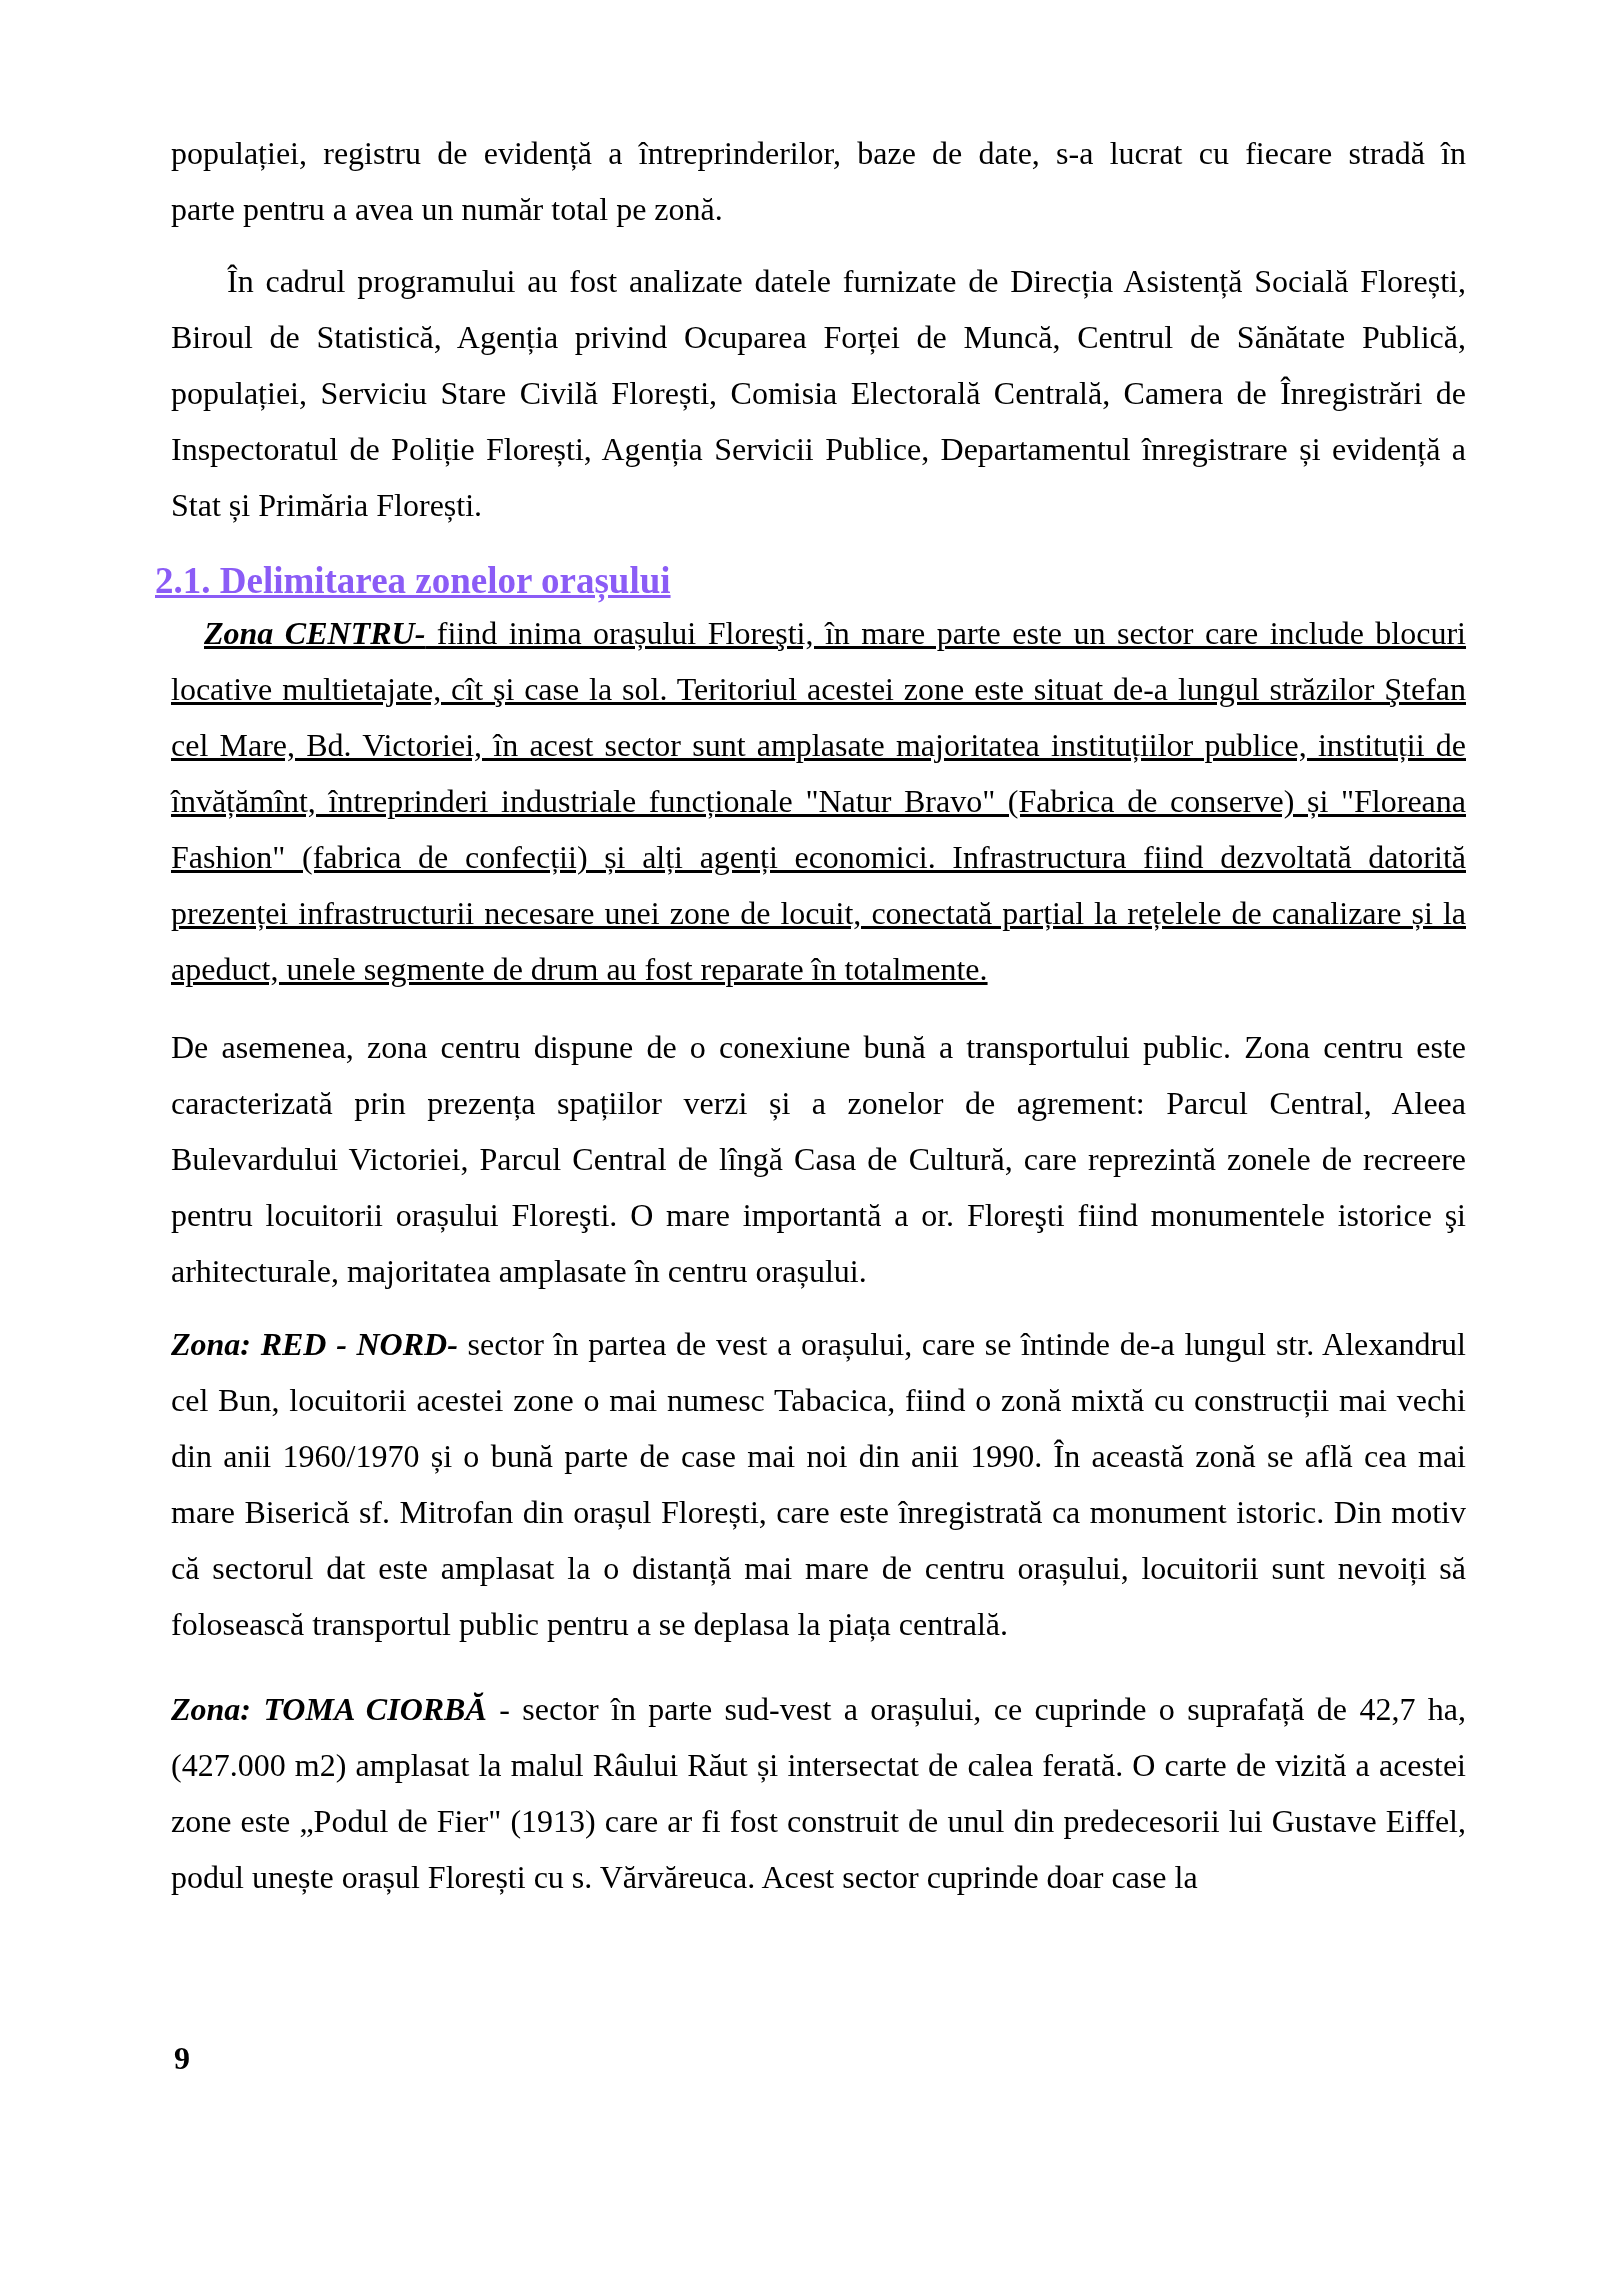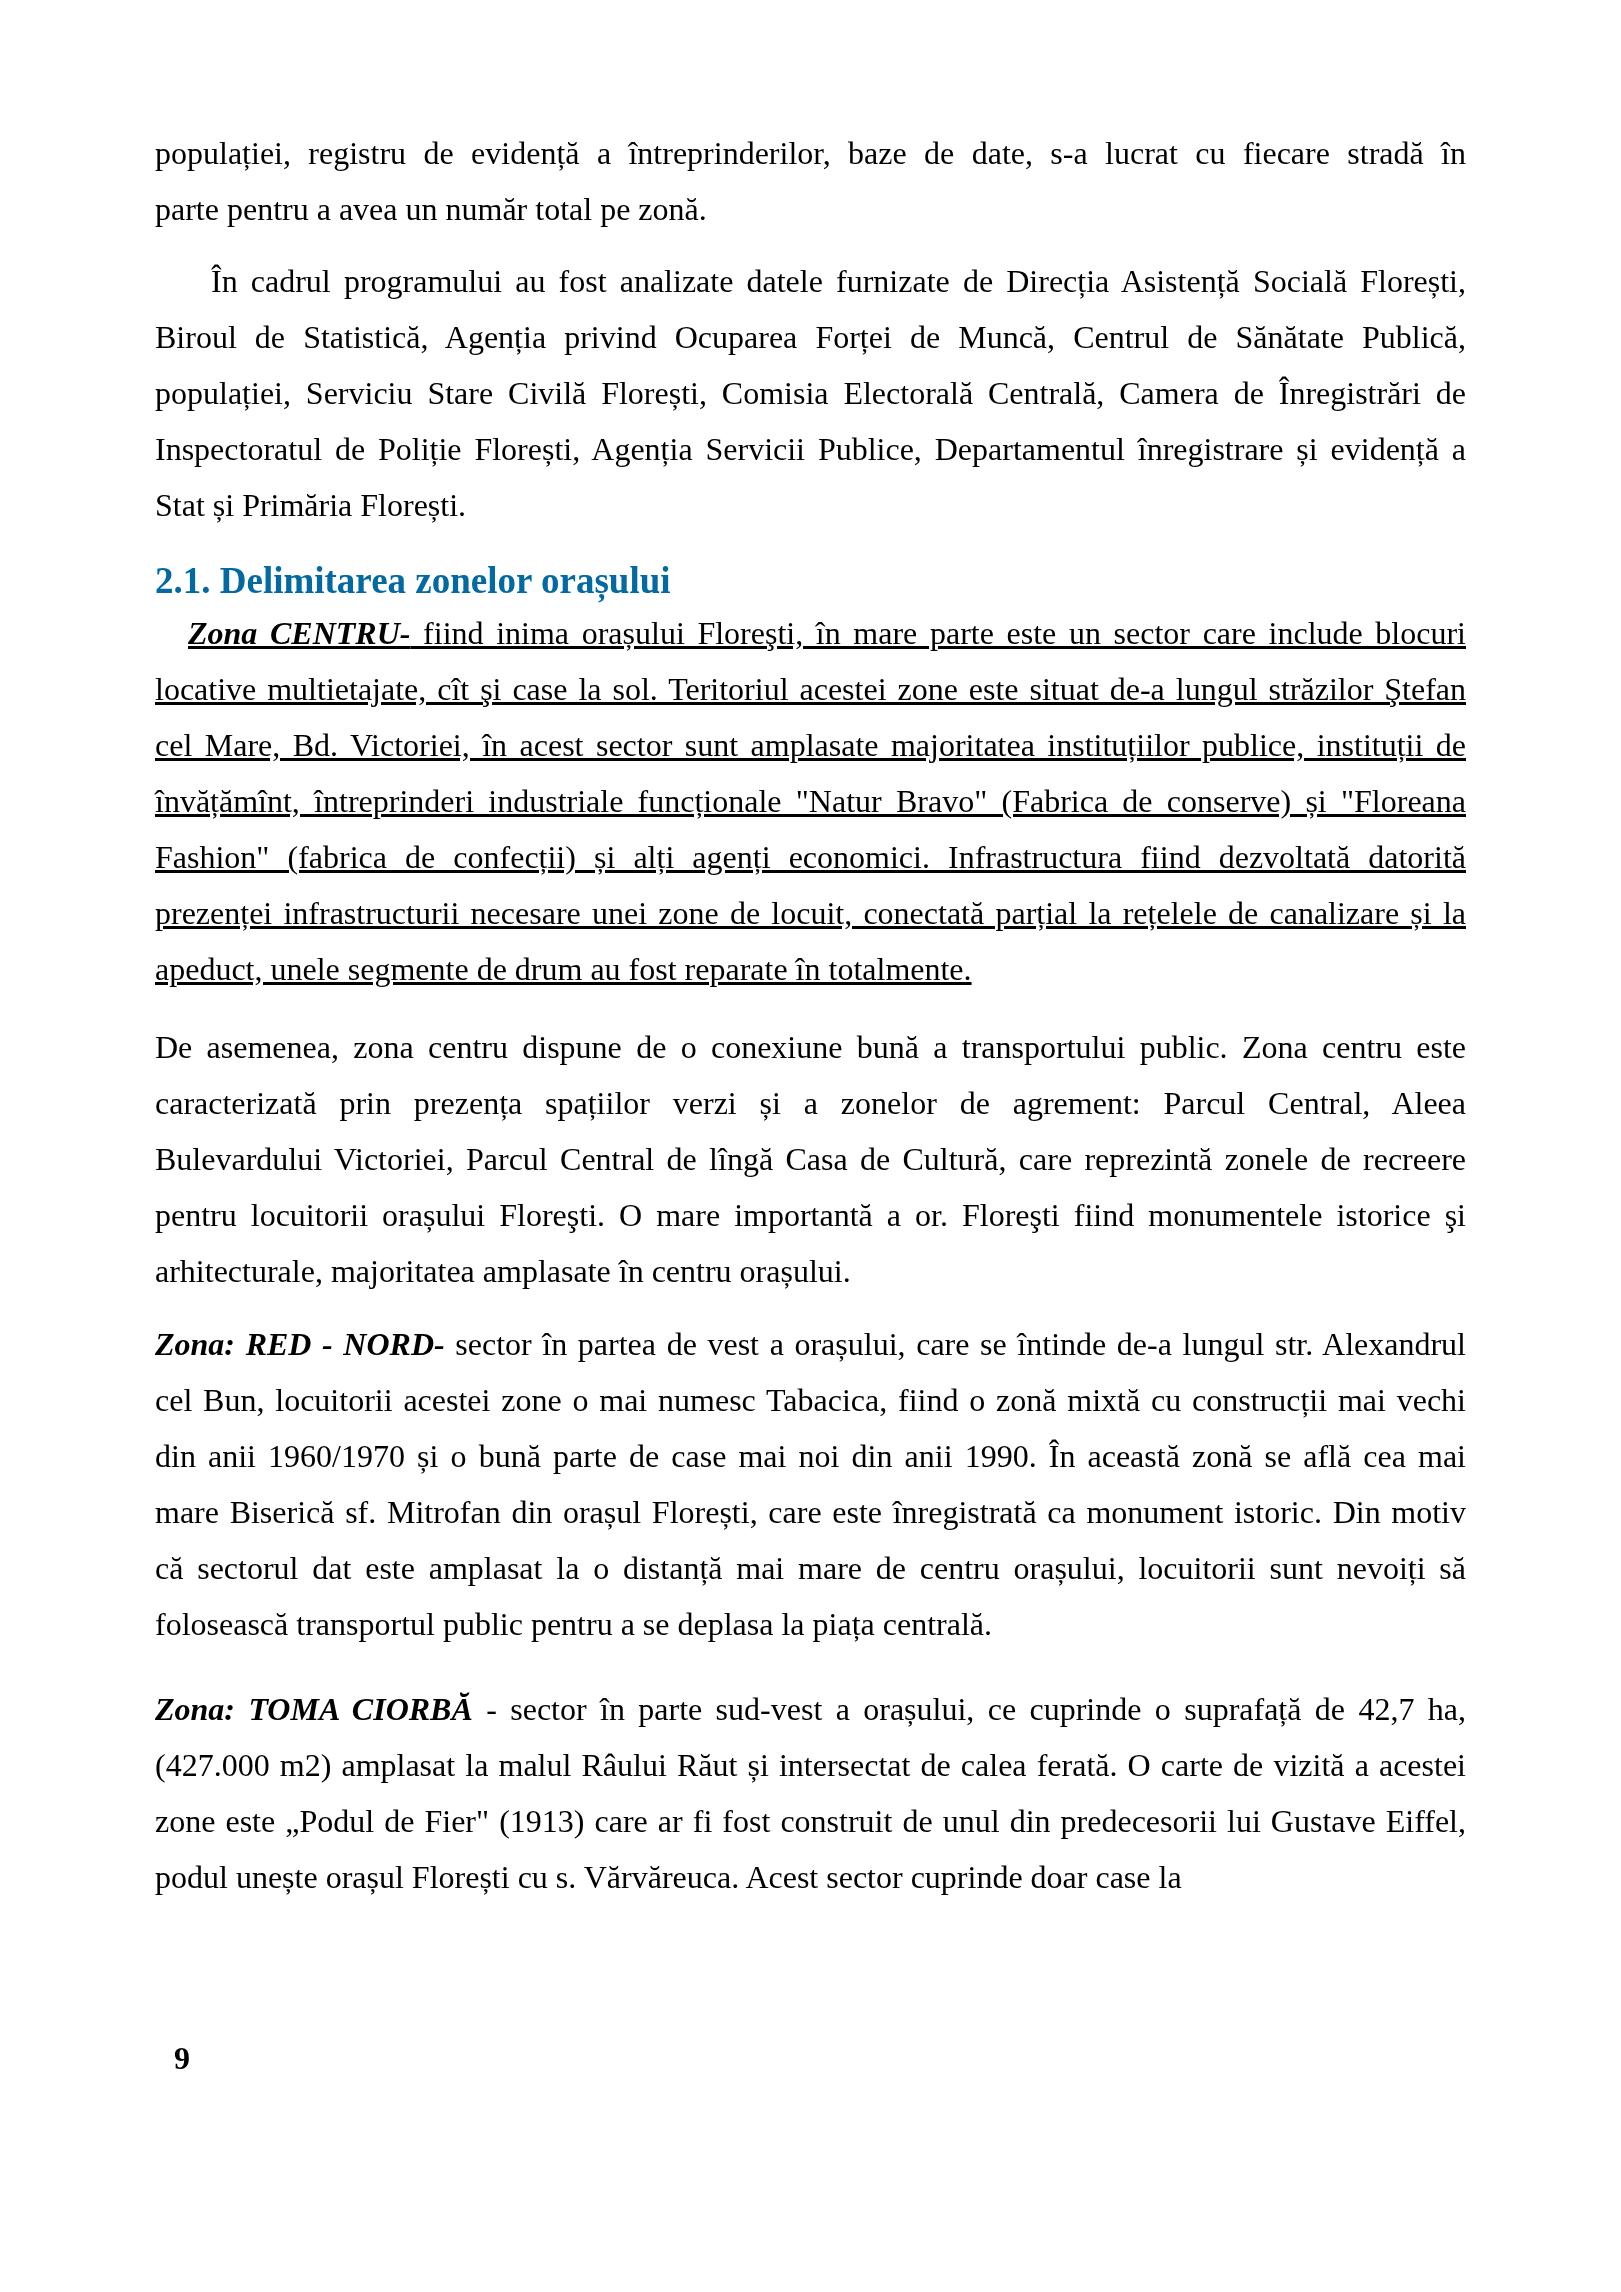--- a/index.html
+++ b/index.html
@@ -31,20 +31,21 @@
   .para {
     font-size: 32px;
     line-height: 56px;
   }
   .line {
     text-align: justify;
     text-align-last: justify;
     white-space: normal;
     height: 56px;
     overflow: visible;
+    margin-left: 16px;
   }
   .line.last {
     text-align: center;
     text-align-last: left;
   }
   .bi {
     font-weight: bold;
     font-style: italic;
   }
   .heading {
@@ -71,21 +72,21 @@
         <div class="line"><span>populației, registru de evidență a întreprinderilor, baze de date, s-a lucrat cu fiecare stradă în</span></div>
         <div class="line last"><span>parte pentru a avea un număr total pe zonă.</span></div>
       </div>
       <div class="para" style="margin-top: 15.7px;">
         <div class="line" style="text-indent: 56px;"><span>În cadrul programului au fost analizate datele furnizate de Direcția Asistență Socială Florești,</span></div>
         <div class="line"><span>Biroul de Statistică, Agenția privind Ocuparea Forței de Muncă, Centrul de Sănătate  Publică,</span></div>
         <div class="line"><span>populației, Serviciu Stare Civilă Florești, Comisia Electorală Centrală, Camera de Înregistrări de</span></div>
         <div class="line"><span>Inspectoratul de Poliție Florești, Agenția Servicii Publice, Departamentul înregistrare și evidență a</span></div>
         <div class="line last"><span>Stat și Primăria Florești.</span></div>
       </div>
-      <h2 class="heading" style="margin-top: 25.5px; color: #0369a1;">2.1. Delimitarea zonelor orașului</h2>
+      <h2 class="heading" style="margin-top: 25.5px; color: #8b5cf6; text-decoration: underline;">2.1. Delimitarea zonelor orașului</h2>
       <div class="para" style="margin-top: 2px; text-decoration: underline;">
         <div class="line" style="text-indent: 33px;"><span class="bi">Zona CENTRU-</span><span> fiind inima orașului Floreşti, în mare parte este un sector care include blocuri</span></div>
         <div class="line"><span>locative multietajate, cît şi case la sol. Teritoriul acestei zone este situat de-a lungul străzilor Ştefan</span></div>
         <div class="line"><span>cel Mare, Bd. Victoriei, în acest sector sunt amplasate majoritatea instituțiilor publice, instituții de</span></div>
         <div class="line"><span>învățămînt, întreprinderi industriale funcționale "Natur Bravo" (Fabrica de conserve) și "Floreana</span></div>
         <div class="line"><span>Fashion" (fabrica de confecții) și alți agenți economici. Infrastructura fiind dezvoltată datorită</span></div>
         <div class="line"><span>prezenței infrastructurii necesare unei zone de locuit, conectată parțial la rețelele de canalizare și la</span></div>
         <div class="line last"><span>apeduct, unele segmente de drum au fost reparate în totalmente.</span></div>
       </div>
       <div class="para" style="margin-top: 21.6px;">

